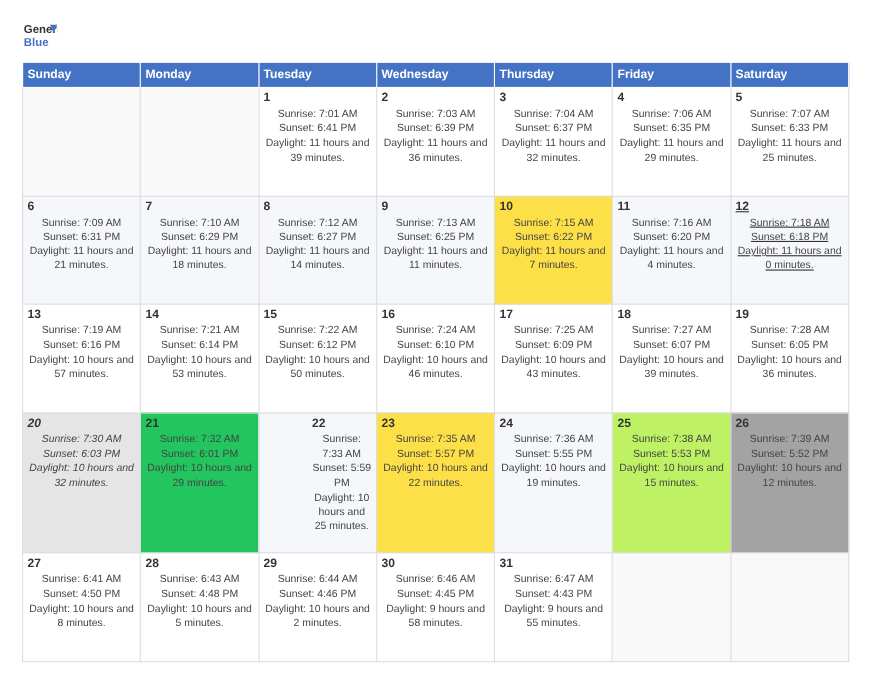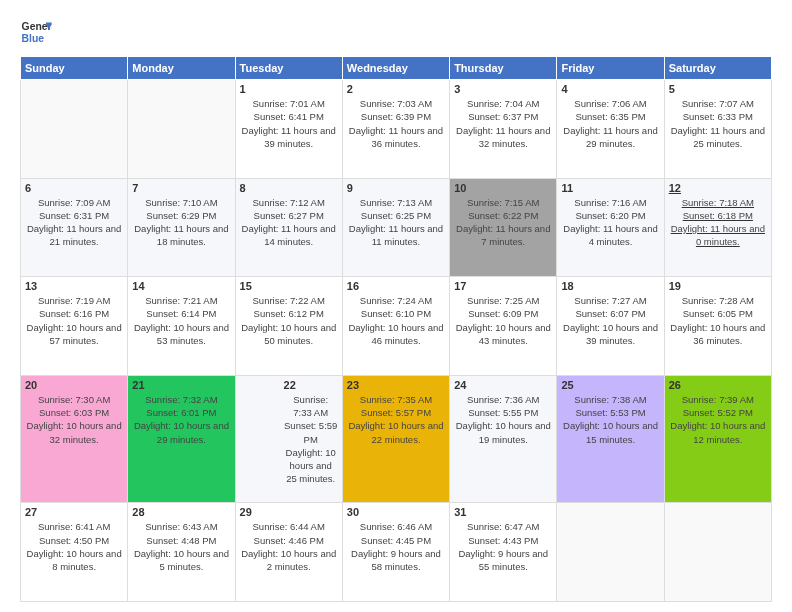--- a/index.html
+++ b/index.html
@@ -152,21 +152,21 @@
             <div class="day-info">Sunrise: 7:10 AM<br>Sunset: 6:29 PM<br>Daylight: 11 hours and 18 minutes.</div>
           </td>
           <td style="background: rgb(245, 247, 251);">
             <span class="day-number">8</span>
             <div class="day-info">Sunrise: 7:12 AM<br>Sunset: 6:27 PM<br>Daylight: 11 hours and 14 minutes.</div>
           </td>
           <td style="background: rgb(245, 247, 251);">
             <span class="day-number">9</span>
             <div class="day-info">Sunrise: 7:13 AM<br>Sunset: 6:25 PM<br>Daylight: 11 hours and 11 minutes.</div>
           </td>
-          <td style="background: #a3a3a3;">
+          <td style="background: #fde047;">
             <span class="day-number">10</span>
             <div class="day-info">Sunrise: 7:15 AM<br>Sunset: 6:22 PM<br>Daylight: 11 hours and 7 minutes.</div>
           </td>
           <td style="background: rgb(245, 247, 251);">
             <span class="day-number">11</span>
             <div class="day-info">Sunrise: 7:16 AM<br>Sunset: 6:20 PM<br>Daylight: 11 hours and 4 minutes.</div>
           </td>
           <td style="background: rgb(245, 247, 251); text-decoration: underline;">
             <span class="day-number">12</span>
             <div class="day-info">Sunrise: 7:18 AM<br>Sunset: 6:18 PM<br>Daylight: 11 hours and 0 minutes.</div>
@@ -196,45 +196,45 @@
           <td>
             <span class="day-number">18</span>
             <div class="day-info">Sunrise: 7:27 AM<br>Sunset: 6:07 PM<br>Daylight: 10 hours and 39 minutes.</div>
           </td>
           <td>
             <span class="day-number">19</span>
             <div class="day-info">Sunrise: 7:28 AM<br>Sunset: 6:05 PM<br>Daylight: 10 hours and 36 minutes.</div>
           </td>
         </tr>
         <tr>
-          <td style="background: #f9a8d4;">
+          <td style="background: #e5e5e5; font-style: italic;">
             <span class="day-number">20</span>
             <div class="day-info">Sunrise: 7:30 AM<br>Sunset: 6:03 PM<br>Daylight: 10 hours and 32 minutes.</div>
           </td>
           <td style="background: #22c55e;">
             <span class="day-number">21</span>
             <div class="day-info">Sunrise: 7:32 AM<br>Sunset: 6:01 PM<br>Daylight: 10 hours and 29 minutes.</div>
           </td>
           <td style="background: rgb(245, 247, 251); padding-left: 48px;">
             <span class="day-number">22</span>
             <div class="day-info">Sunrise: 7:33 AM<br>Sunset: 5:59 PM<br>Daylight: 10 hours and 25 minutes.</div>
           </td>
-          <td style="background: #eab308;">
+          <td style="background: #fde047;">
             <span class="day-number">23</span>
             <div class="day-info">Sunrise: 7:35 AM<br>Sunset: 5:57 PM<br>Daylight: 10 hours and 22 minutes.</div>
           </td>
           <td style="background: rgb(245, 247, 251); margin-top: 44px;">
             <span class="day-number">24</span>
             <div class="day-info">Sunrise: 7:36 AM<br>Sunset: 5:55 PM<br>Daylight: 10 hours and 19 minutes.</div>
           </td>
-          <td style="background: #c4b5fd; margin-top: 21px;">
+          <td style="background: #bef264; margin-top: 21px;">
             <span class="day-number">25</span>
             <div class="day-info">Sunrise: 7:38 AM<br>Sunset: 5:53 PM<br>Daylight: 10 hours and 15 minutes.</div>
           </td>
-          <td style="background: #84cc16;">
+          <td style="background: #a3a3a3;">
             <span class="day-number">26</span>
             <div class="day-info">Sunrise: 7:39 AM<br>Sunset: 5:52 PM<br>Daylight: 10 hours and 12 minutes.</div>
           </td>
         </tr>
         <tr>
           <td>
             <span class="day-number">27</span>
             <div class="day-info">Sunrise: 6:41 AM<br>Sunset: 4:50 PM<br>Daylight: 10 hours and 8 minutes.</div>
           </td>
           <td>

